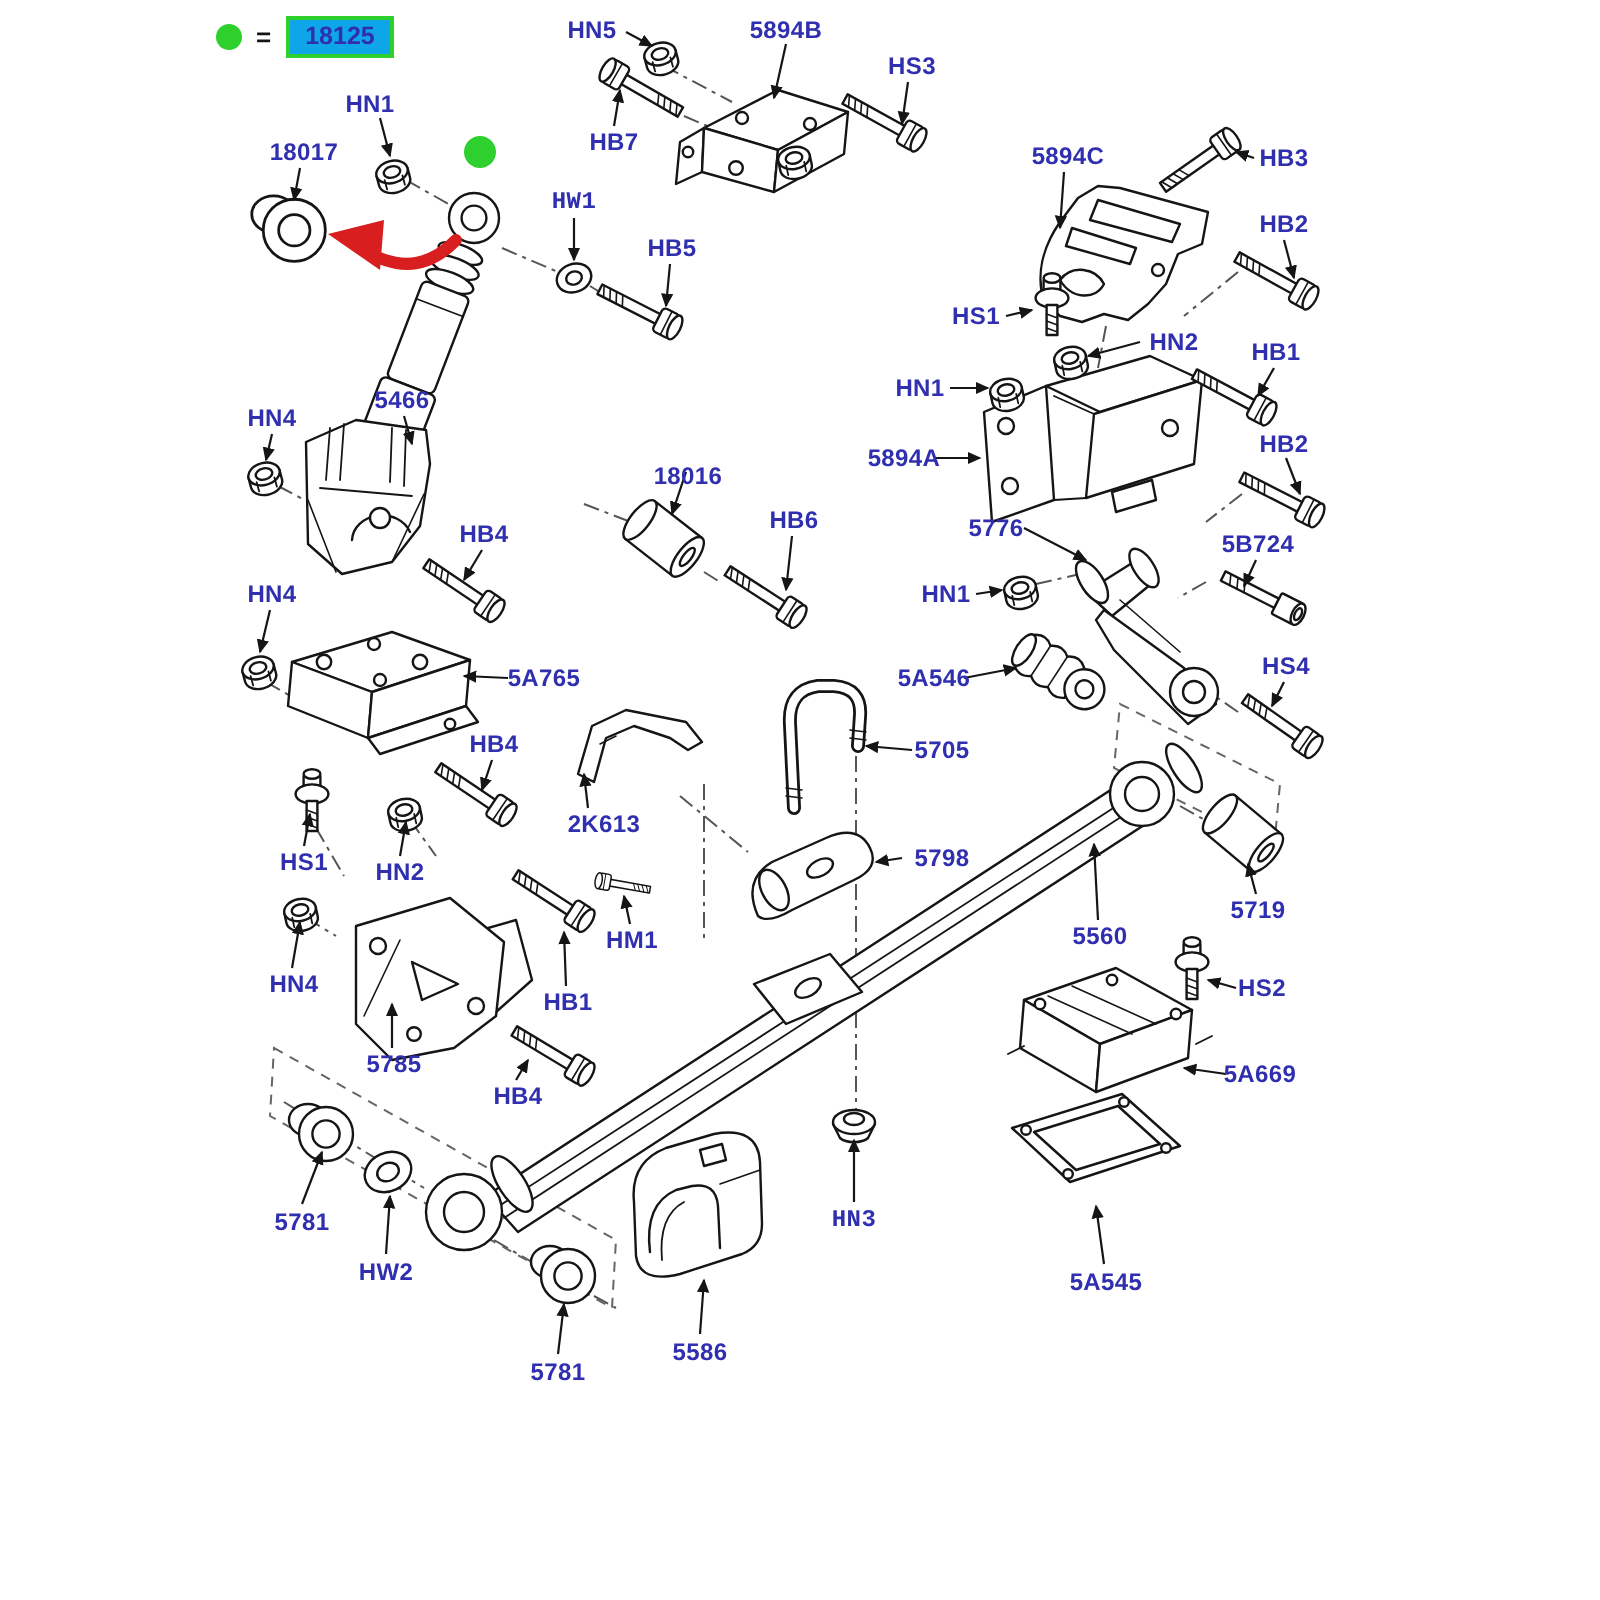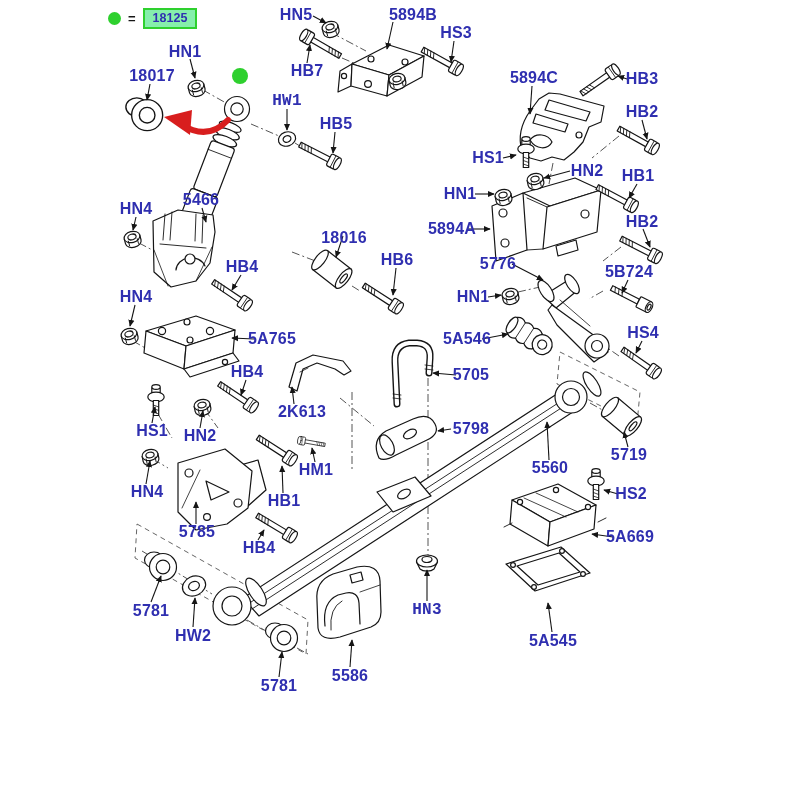--- a/index.html
+++ b/index.html
@@ -3,36 +3,36 @@
 <meta charset="utf-8">
 <style>
   html,body{margin:0;padding:0;background:#fff;}
   .stage{
     position:relative;width:800px;height:800px;background:var(--bg,#fff);
     font-family:"Liberation Sans",sans-serif;overflow:hidden;
   }
   .art{position:absolute;left:0;top:0;}
   .callout{
     position:absolute;transform:translate(-50%,-50%);
-    color:var(--label,#2f2fb0);font-size:16px;font-weight:700;
+    color:var(--label,#2f2fb0);font-size:12px;font-weight:700;
     white-space:nowrap;letter-spacing:.2px;user-select:none;
   }
   .legend{
     position:absolute;left:108px;top:7px;height:22px;
     display:flex;align-items:center;gap:7px;
   }
   .legend .dot{
     width:13px;height:13px;border-radius:50%;
     background:var(--green,#2ed02e);
   }
   .legend .eq{font-weight:700;font-size:13px;color:#151515;}
   .legend .box{
     border:2px solid var(--green,#2ed02e);
     padding:0 8px;height:17px;line-height:17px;
-    color:var(--label,#2f2fb0);font-size:12.5px;font-weight:700;background:#86efac;
+    color:var(--label,#2f2fb0);font-size:12.5px;font-weight:700;background:#0ea5e9;
   }
 </style>
 </head>
 <body>
 
 <div class="stage" style="--label: #2F2FB0; --green: #2ED02E; --bg: #FFFFFF;">
 
   <svg class="art" width="800" height="800" viewBox="0 0 800 800">
     <defs>
       <marker id="arr" viewBox="0 0 10 10" refX="8" refY="5" markerWidth="7" markerHeight="7" orient="auto">
@@ -391,21 +391,21 @@
   </svg>
 
   <div class="legend">
     <span class="dot"></span>
     <span class="eq">=</span>
     <span class="box">18125</span>
   </div>
 
   <div>
       <div class="callout" style="left: 296px; top: 15px;">HN5</div>
-      <div class="callout" style="left: 393px; top: 15px; margin-left: 20px;">5894B</div>
+      <div class="callout" style="left: 393px; top: 15px;">5894B</div>
       <div class="callout" style="left: 456px; top: 33px;">HS3</div>
       <div class="callout" style="left: 307px; top: 71px;">HB7</div>
       <div class="callout" style="left: 185px; top: 52px;">HN1</div>
       <div class="callout" style="left: 152px; top: 76px;">18017</div>
       <div class="callout" style="left: 287px; top: 101px; font-family: Liberation Mono, monospace;">HW1</div>
       <div class="callout" style="left: 336px; top: 124px;">HB5</div>
       <div class="callout" style="left: 534px; top: 78px;">5894C</div>
       <div class="callout" style="left: 642px; top: 79px;">HB3</div>
       <div class="callout" style="left: 642px; top: 112px;">HB2</div>
       <div class="callout" style="left: 488px; top: 158px;">HS1</div>

